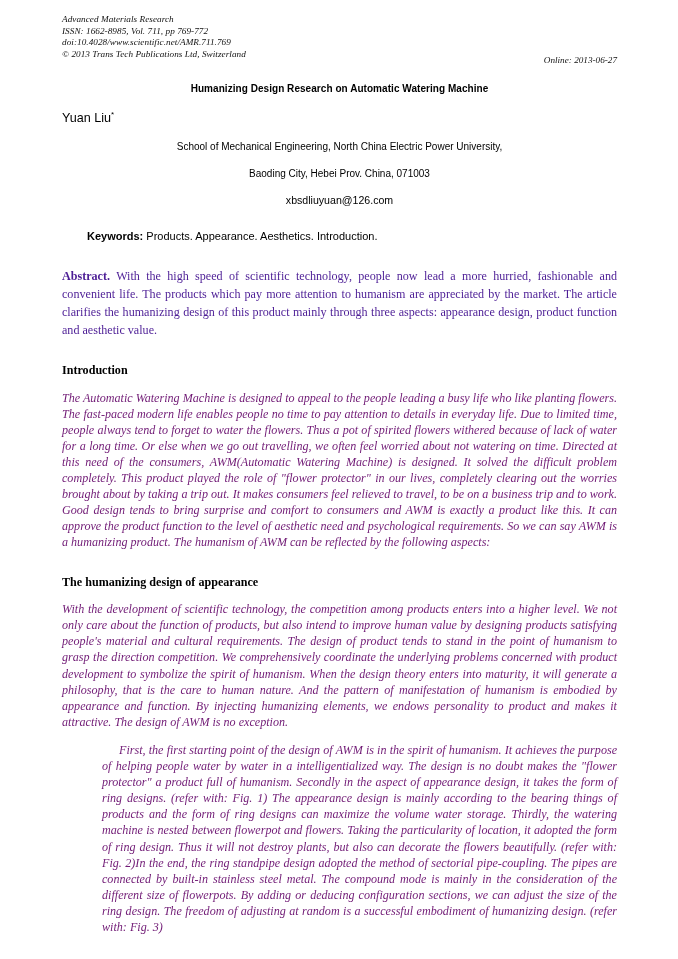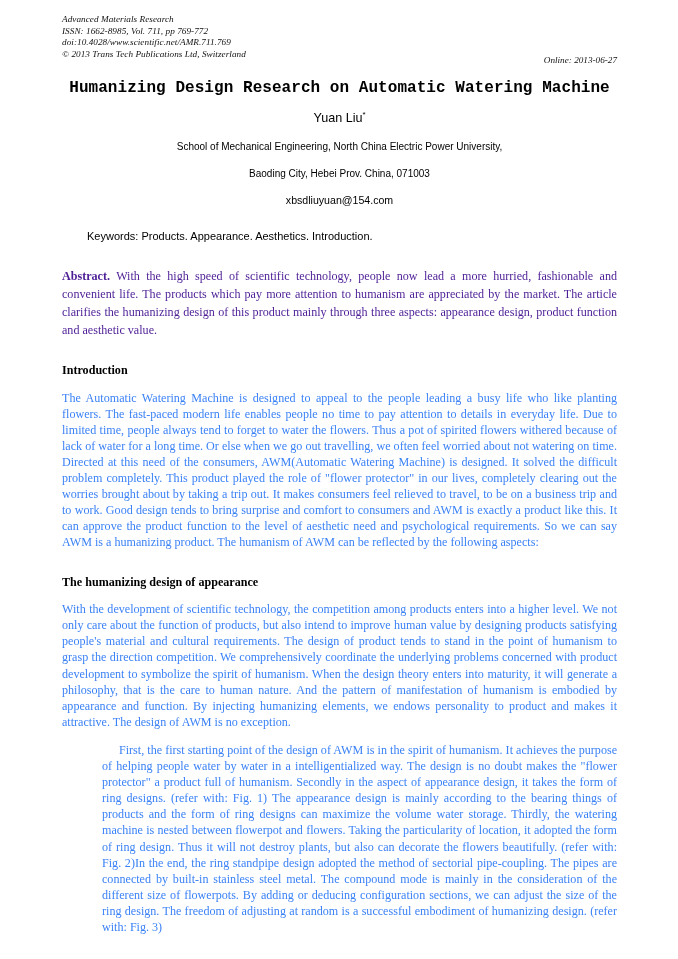--- a/index.html
+++ b/index.html
@@ -49,30 +49,29 @@
     line-height: 11.6px;
     color: #111;
     white-space: nowrap;
     margin-top: 41px;
   }
 
   
   .title {
     margin-top: 13px;
     text-align: center;
-    font-family: Liberation Mono, monospace;
+    font-family: Liberation Sans, sans-serif;
     font-weight: bold;
-    font-size: 16px;
+    font-size: 10px;
     line-height: 19px;
     letter-spacing: 0.05px;
     color: #000;
   }
   .author {
     margin-top: 12px;
-    text-align: center;
     font-family: "Liberation Sans", "DejaVu Sans", sans-serif;
     font-size: 12.6px;
     line-height: 16px;
     color: #000;
   }
   .author sup {
     font-size: 8px;
     vertical-align: super;
     line-height: 0;
   }
@@ -96,21 +95,21 @@
 
   
   .keywords {
     margin-top: 22px;
     font-family: "Liberation Sans", "DejaVu Sans", sans-serif;
     font-size: 11px;
     line-height: 15px;
     color: #000;
   }
   .keywords .kw-label {
-    font-weight: normal;
+    font-weight: bold;
     padding-left: 25px;
   }
 
   
   .abstract {
     margin-top: 23px;
     font-family: "Liberation Serif", "DejaVu Serif", serif;
     font-size: 12.1px;
     line-height: 18px;
     text-align: justify;
@@ -130,22 +129,23 @@
     line-height: 15.6px;
     color: #000;
   }
   .body-par {
     margin-top: 11px;
     font-family: "Liberation Serif", "DejaVu Serif", serif;
     font-size: 12.1px;
     line-height: 16.1px;
     text-align: justify;
     text-justify: inter-word;
-    color: #3b82f6;
+    color: #701a75;
     hyphens: none;
+    font-style: italic;
   }
   .body-par.tight {
     margin-top: 0;
     margin-left: 40px;
   }
   .body-par.indent {
     text-indent: 17px;
   }
 </style>
 </head>
@@ -167,21 +167,21 @@
 
   <div class="author">
     <span>Yuan Liu</span><sup>*</sup>
   </div>
 
   <div class="affil">
     <div class="line1">School of Mechanical Engineering, North China Electric Power University,</div>
     <div class="line2">Baoding City, Hebei Prov. China, 071003</div>
   </div>
 
-  <div class="email">xbsdliuyuan@154.com</div>
+  <div class="email">xbsdliuyuan@126.com</div>
 
   <div class="keywords">
     <span class="kw-label">Keywords:</span>
     <span>Products. Appearance. Aesthetics. Introduction.</span>
   </div>
 
   <div class="abstract">
     <span class="ab-label">Abstract.</span>
     <span>With the high speed of scientific technology, people now lead a more hurried, fashionable and convenient life. The products which pay more attention to humanism are appreciated by the market. The article clarifies the humanizing design of this product mainly through three aspects: appearance design, product function and aesthetic value.</span>
   </div>

